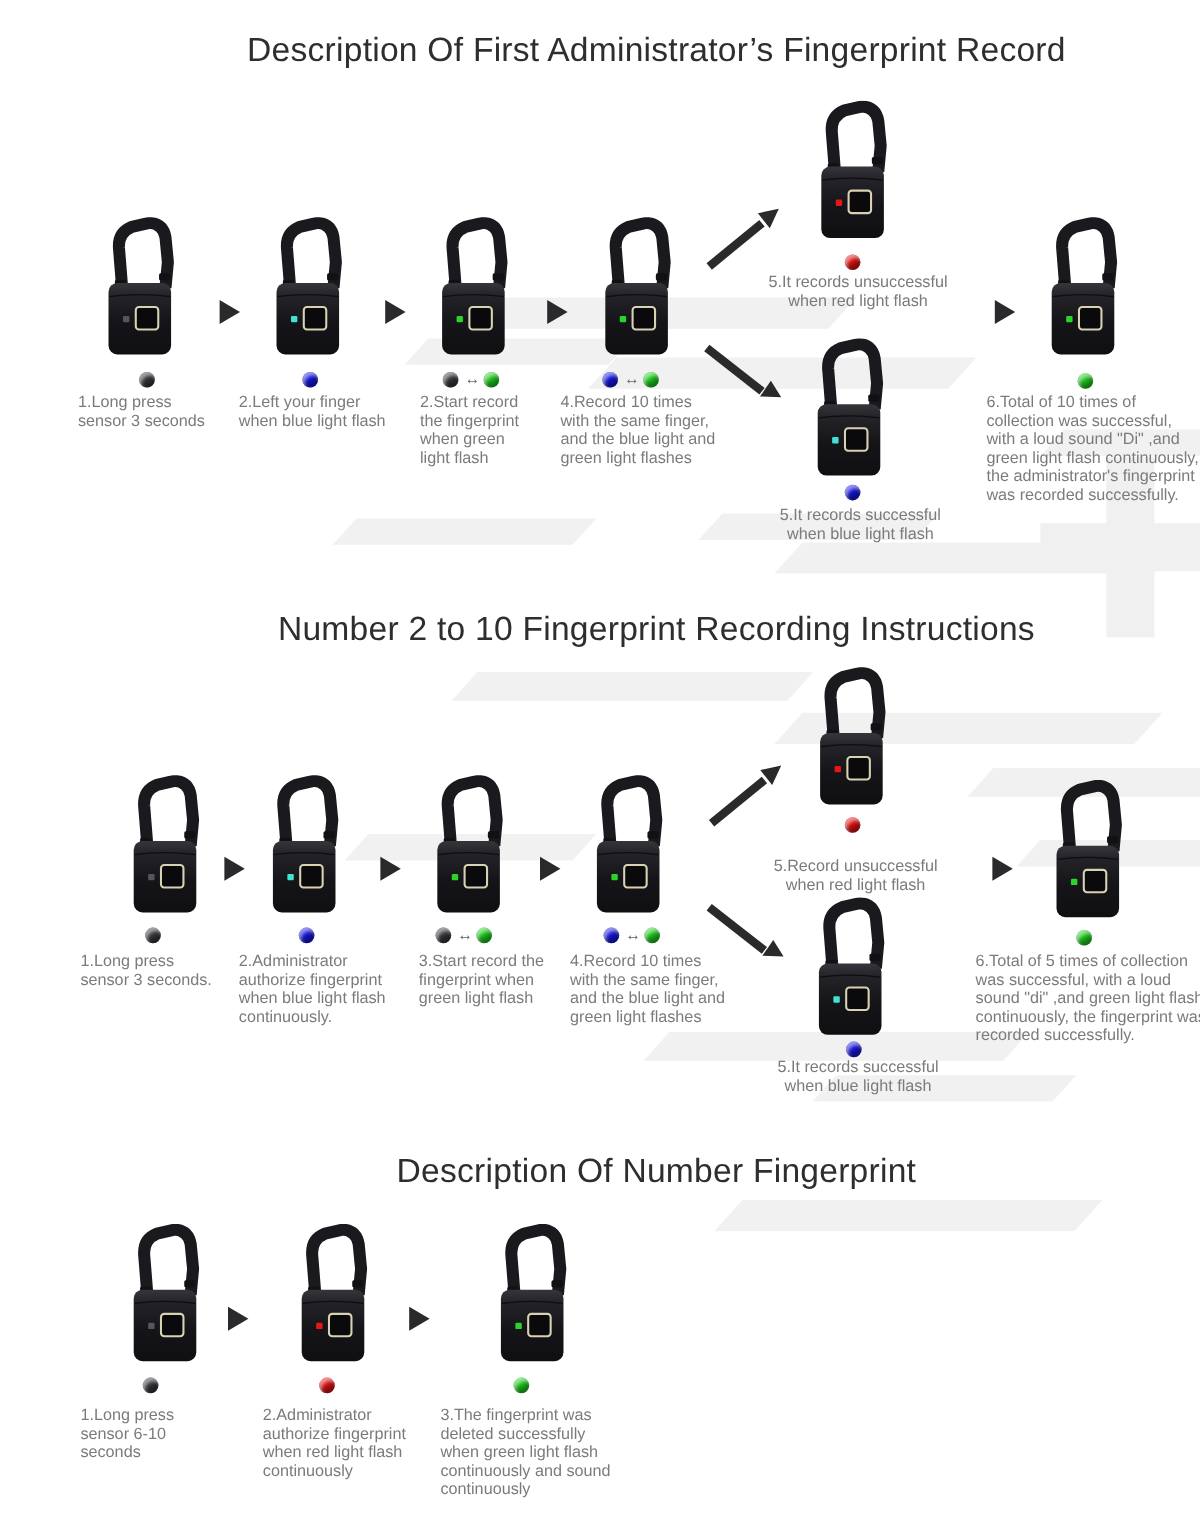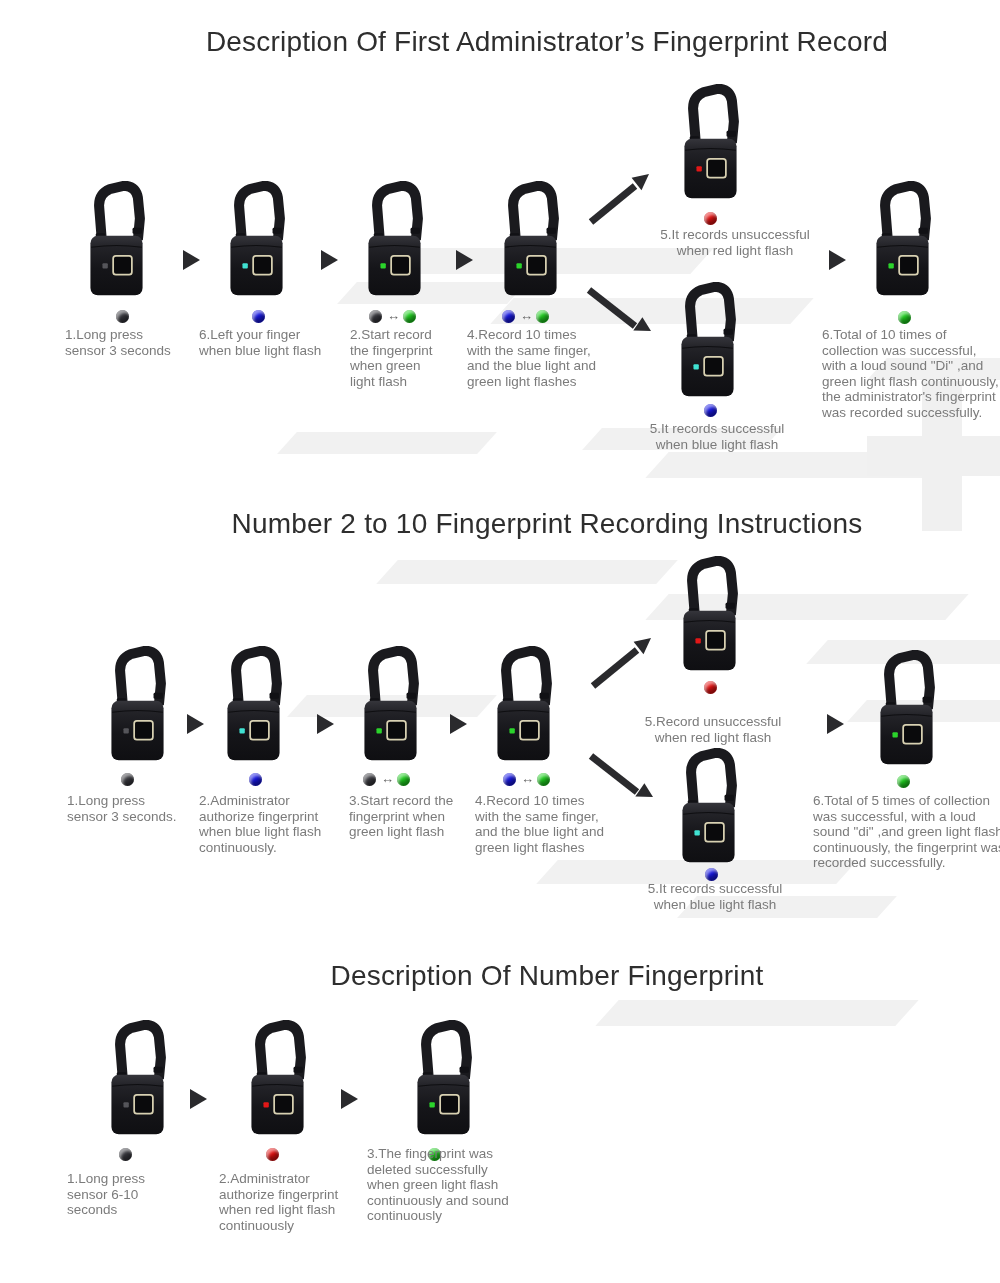--- a/index.html
+++ b/index.html
@@ -164,31 +164,31 @@
     <span class="dot" style="left: 356px; top: 310px; background: rgb(31, 212, 31);"></span>
     <span class="dot" style="left: 455px; top: 310px; background: rgb(23, 23, 232);"></span>
     <span class="both" style="left:473px;top:309px">↔</span>
     <span class="dot" style="left: 489px; top: 310px; background: rgb(31, 212, 31);"></span>
     <span class="dot" style="left: 657px; top: 212px; background: rgb(234, 18, 18);"></span>
     <span class="dot" style="left: 657px; top: 404px; background: rgb(23, 23, 232);"></span>
     <span class="dot" style="left: 851px; top: 311px; background: rgb(31, 212, 31);"></span>
 
     <div class="step" style="left:18px;top:327px;width:140px">1.Long press
 sensor 3 seconds</div>
-    <div class="step" style="left:152px;top:327px;width:155px">6.Left your finger
+    <div class="step" style="left:152px;top:327px;width:155px">2.Left your finger
 when blue light flash</div>
     <div class="step" style="left:303px;top:327px;width:115px">2.Start record
 the fingerprint
 when green
 light flash</div>
     <div class="step" style="left:420px;top:327px;width:160px">4.Record 10 times
 with the same finger,
 and the blue light and
 green light flashes</div>
-    <div class="step center" style="left:588px;top:227px;width:200px">5.It records unsuccessful
+    <div class="step center" style="left:568px;top:227px;width:200px">5.It records unsuccessful
 when red light flash</div>
     <div class="step center" style="left:570px;top:421px;width:200px">5.It records successful
 when blue light flash</div>
     <div class="step" style="left:775px;top:327px;width:220px">6.Total of 10 times of
 collection was successful,
 with a loud sound "Di" ,and
 green light flash continuously,
 the administrator's fingerprint
 was recorded successfully.</div>
   </section>
@@ -367,20 +367,20 @@
     <span class="dot" style="left: 219px; top: 1148px; background: rgb(234, 18, 18);"></span>
     <span class="dot" style="left: 381px; top: 1148px; background: rgb(31, 212, 31);"></span>
 
     <div class="step" style="left:20px;top:1171px;width:125px">1.Long press
 sensor 6-10
 seconds</div>
     <div class="step" style="left:172px;top:1171px;width:160px">2.Administrator
 authorize fingerprint
 when red light flash
 continuously</div>
-    <div class="step" style="left:320px;top:1146px;width:180px">3.The fingerprint was
+    <div class="step" style="left:320px;top:1171px;width:180px">3.The fingerprint was
 deleted successfully
 when green light flash
 continuously and sound
 continuously</div>
   </section>
 
 </div>
 
 </body></html>

